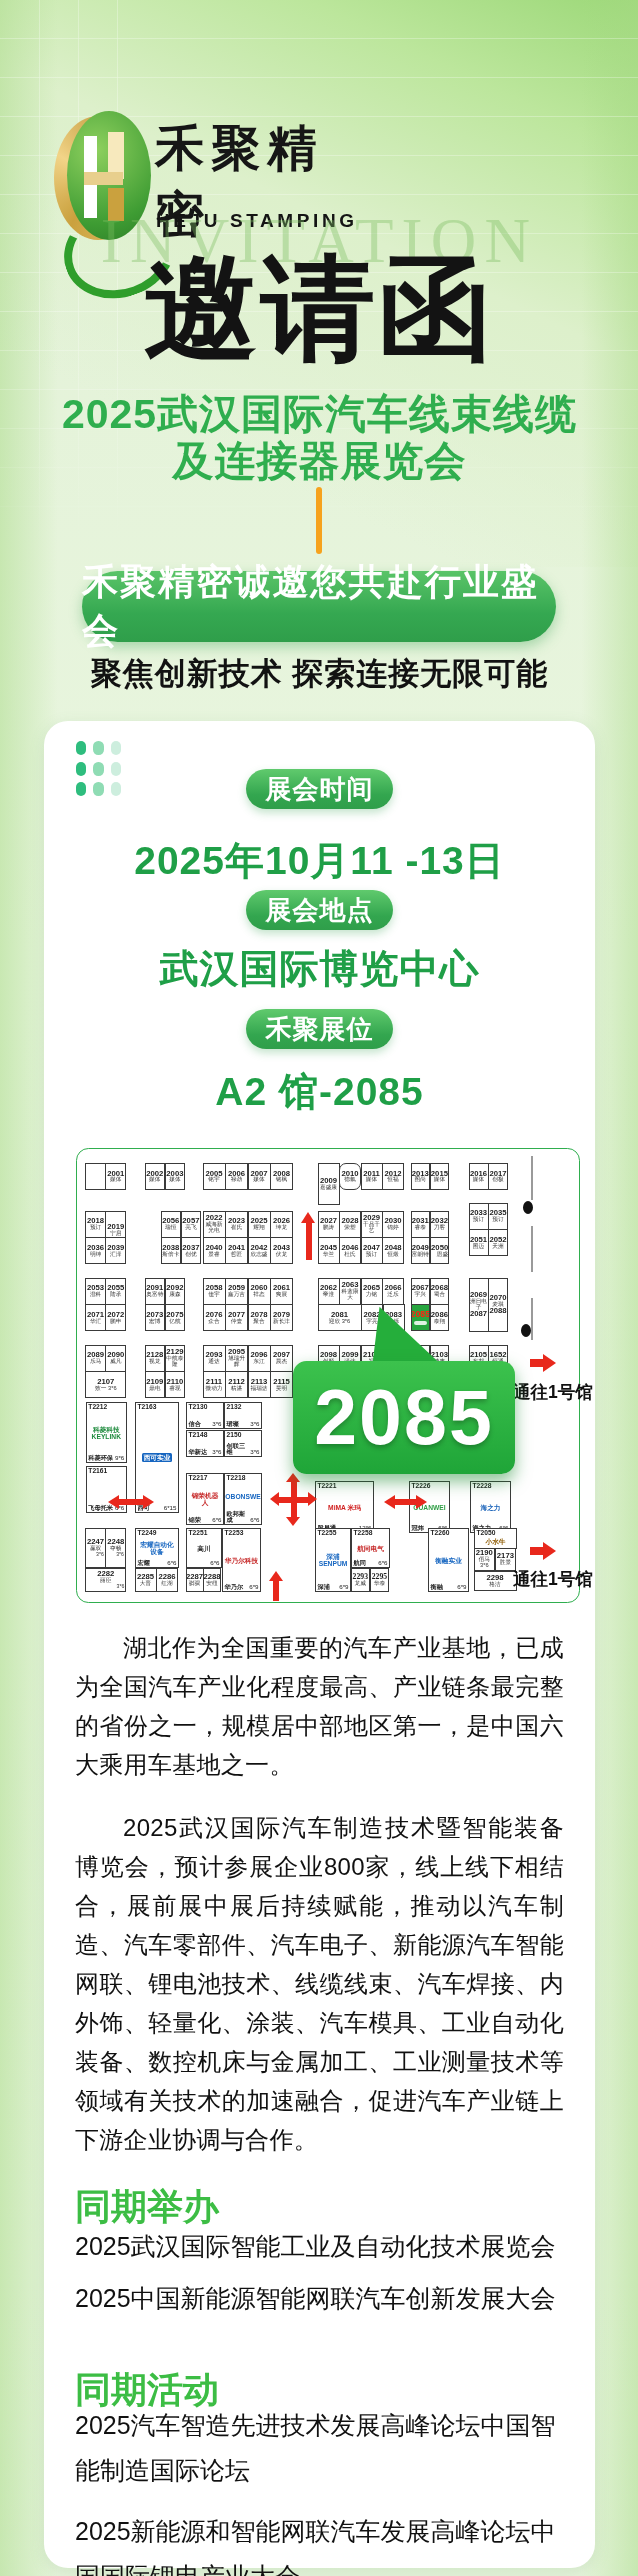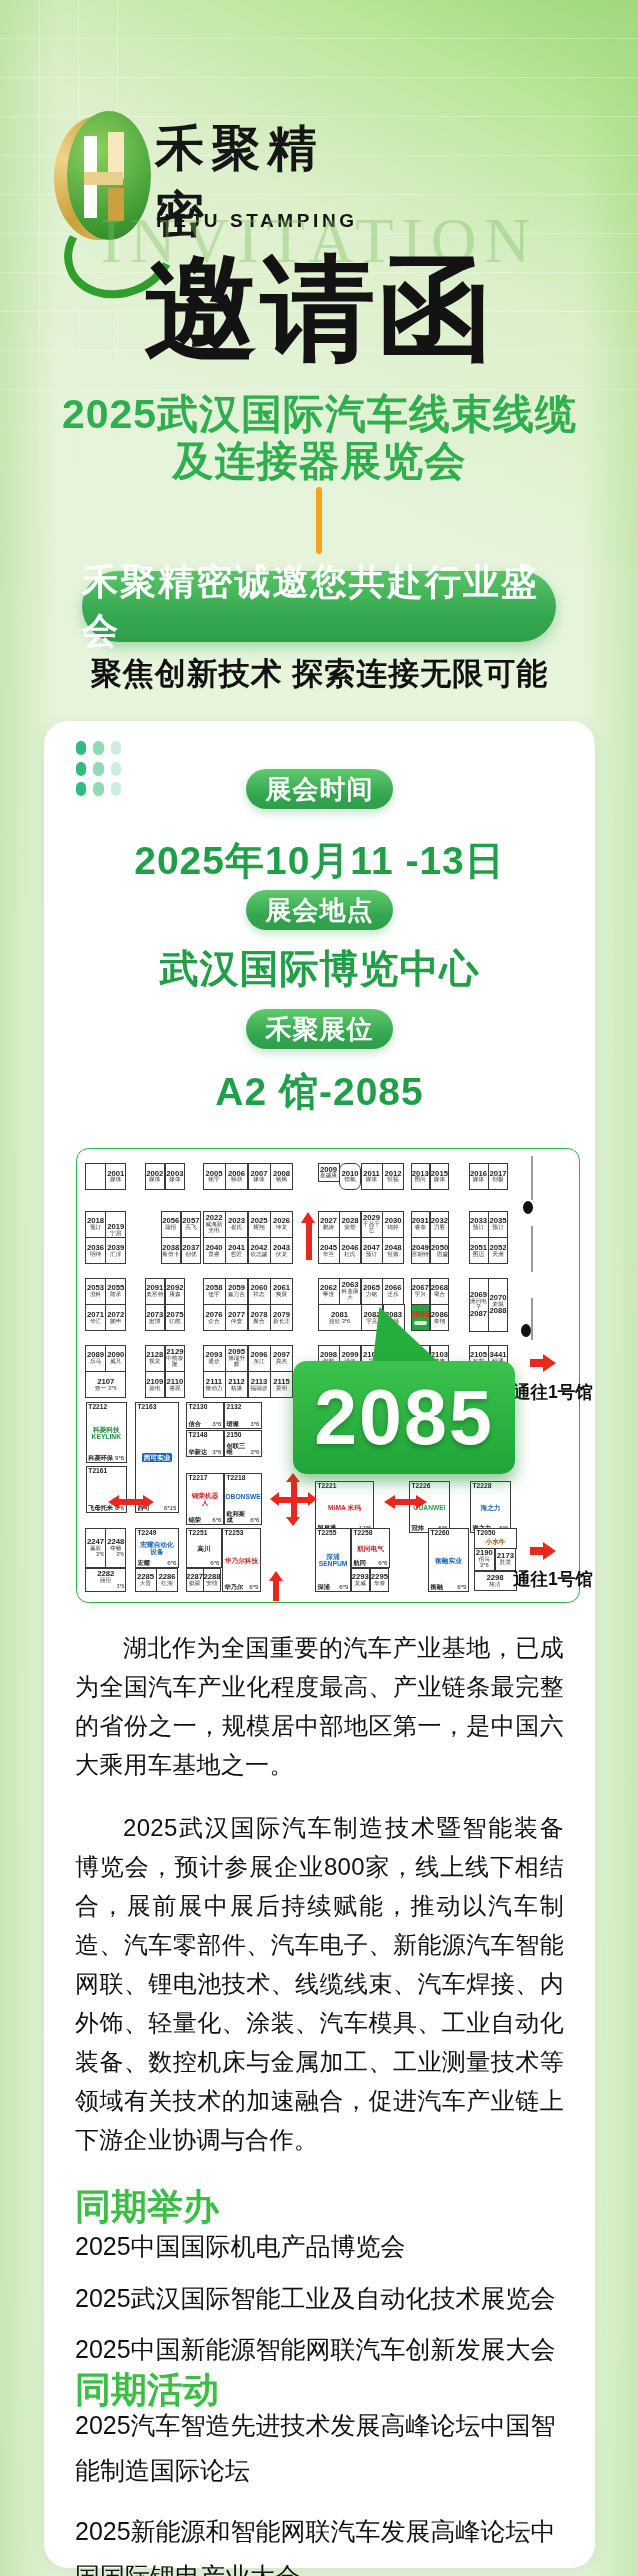--- a/index.html
+++ b/index.html
@@ -205,21 +205,21 @@
               <div class="bname">媒体</div>
             </div>
             <div class="bcell" style="width: 23px; height: 27px;">
               <div class="bnum">2008</div>
               <div class="bname">铭枫</div>
             </div>
           </div>
         </div>
         <div class="bblock" style="left: 241px; top: 14.4px;">
           <div class="brow">
-            <div class="bcell" style="width: 22px; height: 19px;">
+            <div class="bcell" style="width: 22px; height: 42px;">
               <div class="bnum">2009</div>
               <div class="bname">嘉盛康</div>
             </div>
             <div class="bcell" style="width: 22px; height: 27px; border-radius: 7px;">
               <div class="bnum">2010</div>
               <div class="bname">德氟</div>
             </div>
             <div class="bcell" style="width: 22px; height: 27px;">
               <div class="bnum">2011</div>
               <div class="bname">媒体</div>
@@ -389,21 +389,21 @@
             <div class="bcell" style="width: 19.6px; height: 27px;">
               <div class="bnum">2049</div>
               <div class="bname">富朗特</div>
             </div>
             <div class="bcell" style="width: 19.6px; height: 27px; align-items: flex-end;">
               <div class="bnum">2050</div>
               <div class="bname">恩盛</div>
             </div>
           </div>
         </div>
-        <div class="bblock" style="left: 392px; top: 62px;">
+        <div class="bblock" style="left: 392px; top: 54px;">
           <div class="brow">
             <div class="bcell" style="width: 20px; height: 27px;">
               <div class="bnum">2033</div>
               <div class="bname">预订</div>
             </div>
             <div class="bcell" style="width: 20px; height: 27px;">
               <div class="bnum">2035</div>
               <div class="bname">预订</div>
             </div>
           </div>
@@ -676,21 +676,21 @@
             </div>
           </div>
         </div>
         <div class="bblock" style="left: 392px; top: 196px;">
           <div class="brow">
             <div class="bcell" style="width: 20px; height: 27px;">
               <div class="bnum">2105</div>
               <div class="bname">车邦</div>
             </div>
             <div class="bcell" style="width: 20px; height: 27px;">
-              <div class="bnum">3441</div>
+              <div class="bnum">1652</div>
               <div class="bname">恒通</div>
             </div>
           </div>
         </div>
         <div class="bblock" style="left: 8.8px; top: 379px;">
           <div class="brow">
             <div class="bcell" style="width: 20.6px; height: 40px;">
               <div class="bnum">2247</div>
               <div class="bname">赢双</div>
               <div class="bsize">3*6</div>
@@ -728,21 +728,21 @@
             <div class="bcell" style="width: 18px; height: 24px;">
               <div class="bnum">2287</div>
               <div class="bname">骐骥</div>
             </div>
             <div class="bcell" style="width: 18px; height: 24px;">
               <div class="bnum">2288</div>
               <div class="bname">安纽</div>
             </div>
           </div>
         </div>
-        <div class="bblock" style="left: 274px; top: 419px;">
+        <div class="bblock" style="left: 274px; top: 419px; font-family: Liberation Serif, serif;">
           <div class="brow">
             <div class="bcell" style="width: 19.6px; height: 24px;">
               <div class="bnum">2293</div>
               <div class="bname">龙威</div>
             </div>
             <div class="bcell" style="width: 19.6px; height: 24px;">
               <div class="bnum">2295</div>
               <div class="bname">华泰</div>
             </div>
           </div>
@@ -961,21 +961,20 @@
     <div id="bubble">
       <span class="big">2085</span>
     </div>
   </div>
 
   <div class="para" style="top:1628px;">湖北作为全国重要的汽车产业基地，已成为全国汽车产业化程度最高、产业链条最完整的省份之一，规模居中部地区第一，是中国六大乘用车基地之一。</div>
   <div class="para" style="top:1808px;">2025武汉国际汽车制造技术暨智能装备博览会，预计参展企业800家，线上线下相结合，展前展中展后持续赋能，推动以汽车制造、汽车零部件、汽车电子、新能源汽车智能网联、锂电池技术、线缆线束、汽车焊接、内外饰、轻量化、涂装、汽车模具、工业自动化装备、数控机床与金属加工、工业测量技术等领域有关技术的加速融合，促进汽车产业链上下游企业协调与合作。</div>
 
   <div class="green-h" style="top:2183px;">同期举办</div>
   <ul class="plain-list" id="concurrent-list" style="top:2231px;">
-      <li>2025中国国际机电产品博览会</li>
       <li>2025武汉国际智能工业及自动化技术展览会</li>
       <li>2025中国新能源智能网联汽车创新发展大会</li>
     </ul>
 
   <div class="green-h" style="top:2366px;">同期活动</div>
   <ul class="plain-list" id="activities-list" style="top:2403px;">
       <li>2025汽车智造先进技术发展高峰论坛中国智能制造国际论坛</li>
       <li>2025新能源和智能网联汽车发展高峰论坛中国国际锂电产业大会</li>
     </ul>
 

